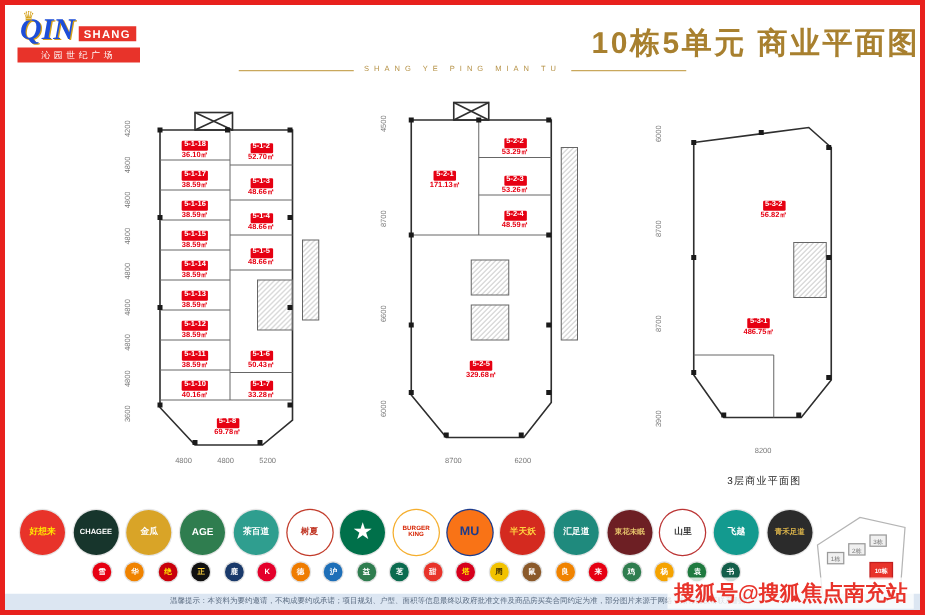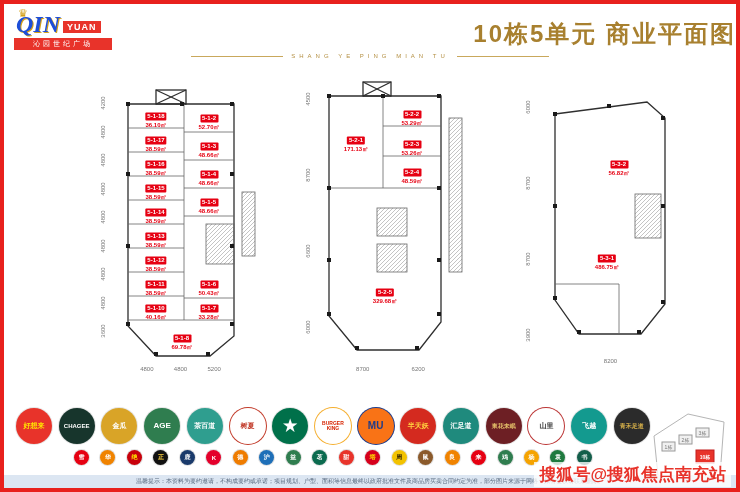--- a/index.html
+++ b/index.html
@@ -75,21 +75,21 @@
 </head>
 <body>
 
 <div class="page">
 
   <header>
     <div class="logo">
       <span class="crown">♛</span>
       <div class="logo-row">
         <span class="qin">QIN</span>
-        <span class="yuan">YUAN</span>
+        <span class="yuan">SHANG</span>
       </div>
       <div class="logo-sub">沁园世纪广场</div>
     </div>
     <div class="title-wrap">
       <h1 class="title">10栋5单元 商业平面图</h1>
       <div class="title-sub">SHANG YE PING MIAN TU</div>
     </div>
   </header>
 
   <main>
@@ -264,20 +264,21 @@
         </div>
       <div class="dims-v">
           <span>6000</span>
           <span>8700</span>
           <span>8700</span>
           <span>3900</span>
         </div>
       <div class="dims-h">
           <span>8200</span>
         </div>
+      <div class="caption">3层商业平面图</div>
     </section>
 
   </main>
 
   <div class="brands">
     <div class="brands-large">
         <div class="brand-lg">
           <div class="bc" title="好想来" style="background: rgb(232, 51, 42); color: rgb(255, 230, 0);">好想来</div>
         </div>
         <div class="brand-lg">

